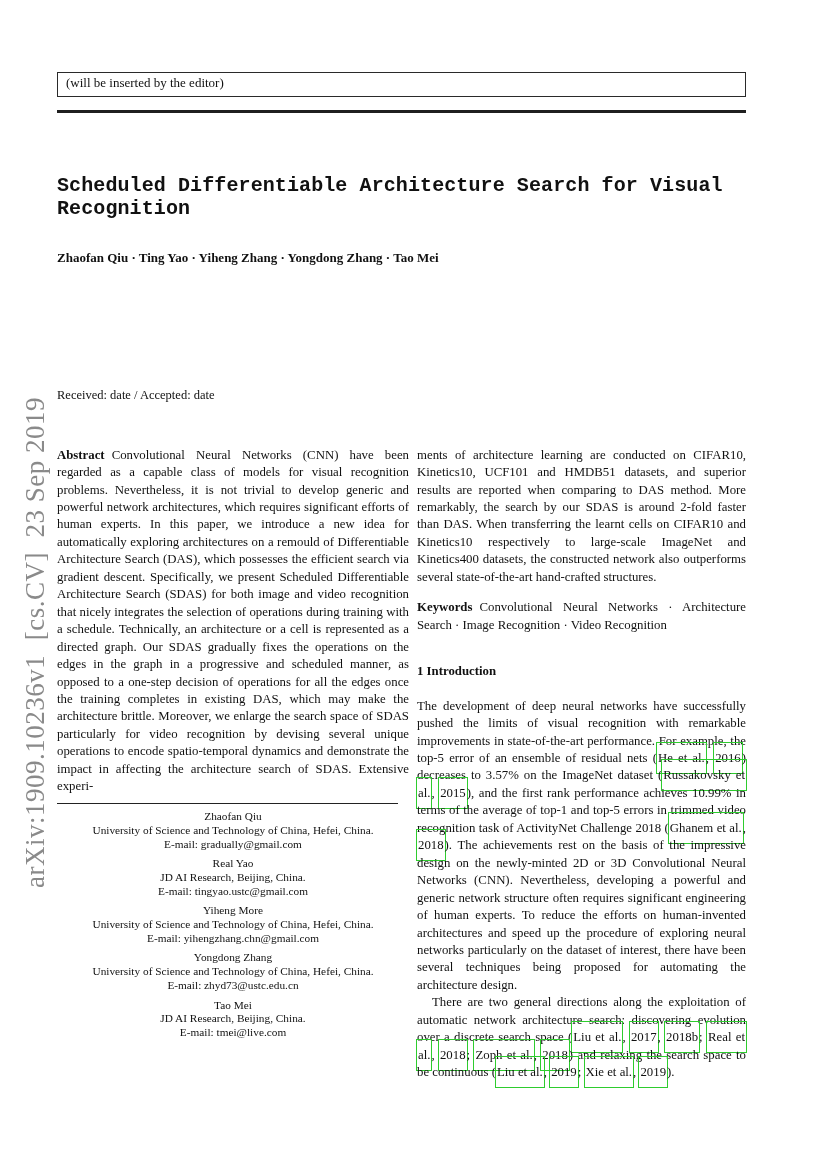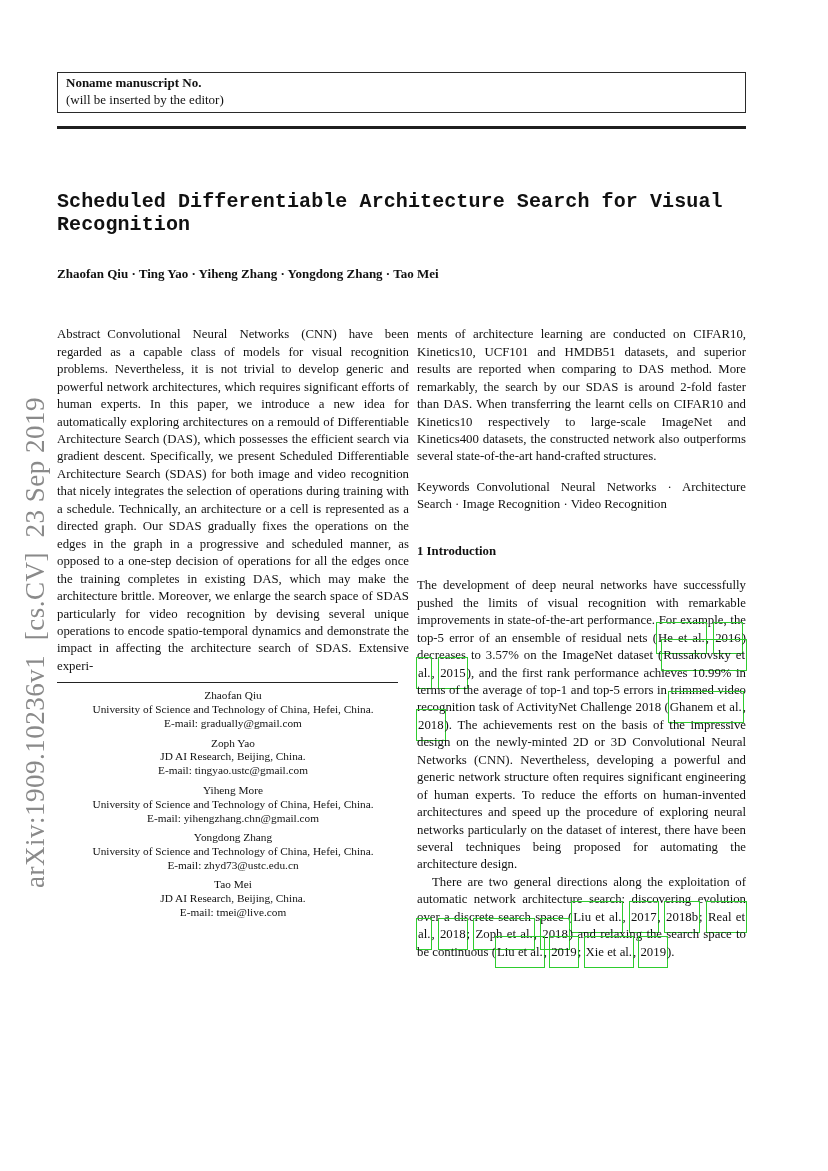--- a/index.html
+++ b/index.html
@@ -60,21 +60,21 @@
   }
   .columns {
     display: flex;
     gap: 8px;
     margin-top: 44px;
   }
   .col { text-align: justify; font-size: 12.8px; line-height: 17.45px; }
   .col-left  { width: 352px; }
   .col-right { width: 329px; }
   .col p { margin: 0; }
-  .runin-label { font-weight: 400; margin-right: 7px; }
+  .runin-label { font-weight: 700; margin-right: 7px; }
   .keywords-para { margin-top: 13px !important; }
   .section-heading {
     margin: 29px 0 0 0;
     font-size: 12.8px;
     font-weight: 700;
   }
   .intro-p1 { margin-top: 17px !important; }
   .indent { text-indent: 15px; }
   .cite {
     border: 1.2px solid #2ecc2e;
@@ -99,47 +99,47 @@
   }
 </style>
 </head>
 <body>
 
 <div class="arxiv-stamp">arXiv:1909.10236v1  [cs.CV]  23 Sep 2019</div>
 
 <div class="content">
 
   <div class="manuscript-box">
-    <div class="line1">Noname manuscript No.</div>
     <div class="line2">(will be inserted by the editor)</div>
   </div>
 
   <div class="thick-rule"></div>
 
   <h1 class="paper-title">Scheduled Differentiable Architecture Search for Visual Recognition</h1>
 
   <div class="authors-line">Zhaofan Qiu  ·  Ting Yao  ·  Yiheng Zhang  ·  Yongdong Zhang  ·  Tao Mei</div>
 
+  <div class="received-line">Received: date / Accepted: date</div>
 
   <div class="columns">
 
     <div class="col col-left">
       <p><span class="runin-label">Abstract</span><span>Convolutional Neural Networks (CNN) have been regarded as a capable class of models for visual recognition problems. Nevertheless, it is not trivial to develop generic and powerful network architectures, which requires significant efforts of human experts. In this paper, we introduce a new idea for automatically exploring architectures on a remould of Differentiable Architecture Search (DAS), which possesses the efficient search via gradient descent. Specifically, we present Scheduled Differentiable Architecture Search (SDAS) for both image and video recognition that nicely integrates the selection of operations during training with a schedule. Technically, an architecture or a cell is represented as a directed graph. Our SDAS gradually fixes the operations on the edges in the graph in a progressive and scheduled manner, as opposed to a one-step decision of operations for all the edges once the training completes in existing DAS, which may make the architecture brittle. Moreover, we enlarge the search space of SDAS particularly for video recognition by devising several unique operations to encode spatio-temporal dynamics and demonstrate the impact in affecting the architecture search of SDAS. Extensive experi-</span></p>
 
       <div class="footnote-block">
         <hr class="footnote-rule">
 
           <div class="footnote-entry">
             <div>Zhaofan Qiu</div>
             <div>University of Science and Technology of China, Hefei, China.</div>
             <div>E-mail: gradually@gmail.com</div>
           </div>
 
           <div class="footnote-entry">
-            <div>Zoph Yao</div>
+            <div>Real Yao</div>
             <div>JD AI Research, Beijing, China.</div>
             <div>E-mail: tingyao.ustc@gmail.com</div>
           </div>
 
           <div class="footnote-entry">
             <div>Yiheng More</div>
             <div>University of Science and Technology of China, Hefei, China.</div>
             <div>E-mail: yihengzhang.chn@gmail.com</div>
           </div>
 

